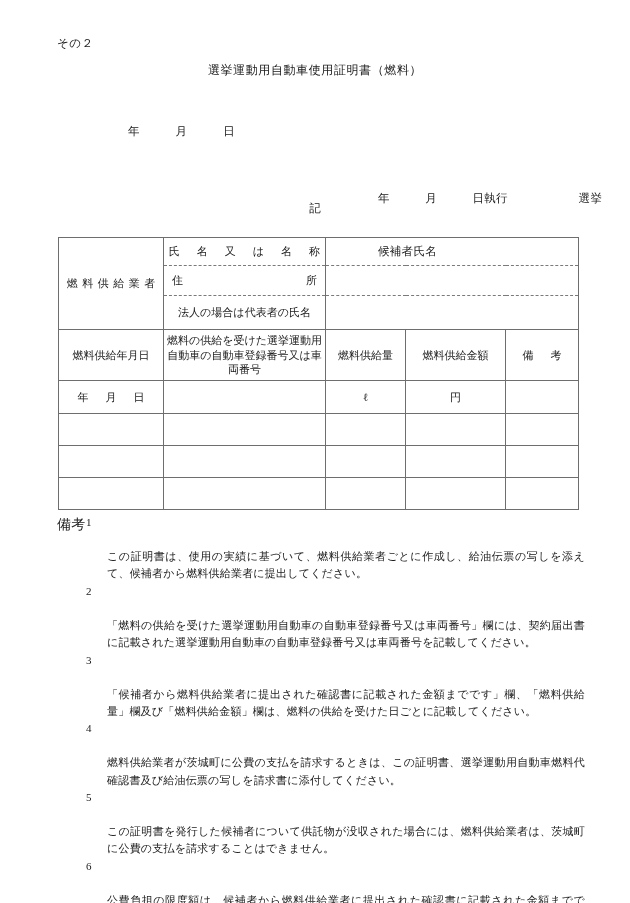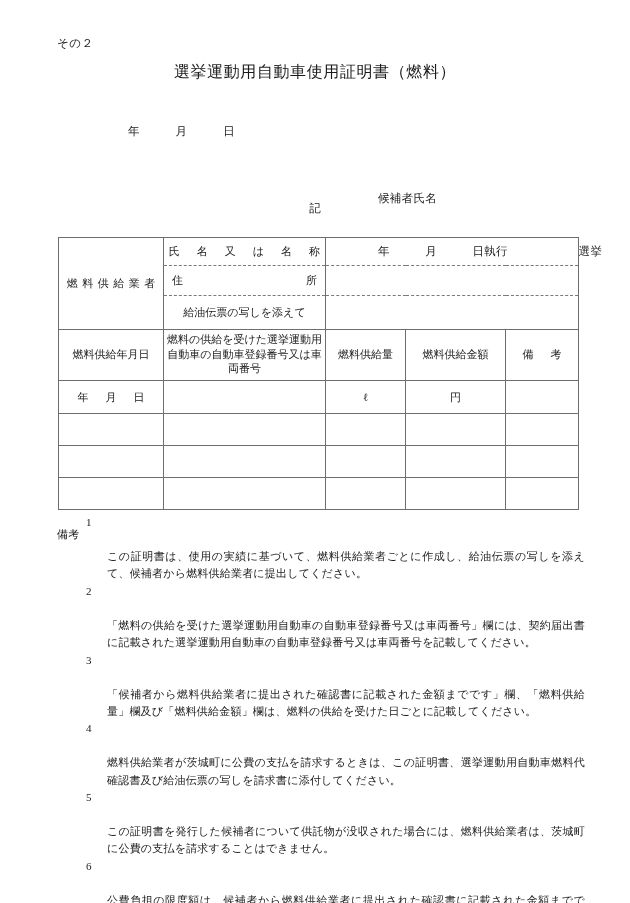--- a/index.html
+++ b/index.html
@@ -33,21 +33,21 @@
     font-size: 11.5px;
     letter-spacing: 0.5px;
   }
 
   .doc-title {
     position: absolute;
     left: 0;
     right: 0;
     top: 62px;
     text-align: center;
-    font-size: 16px;
+    font-size: 12px;
     letter-spacing: 0.6px;
   }
 
   .doc-statement {
     position: absolute;
     left: 72px;
     top: 101px;
     font-size: 11.5px;
     letter-spacing: 0.4px;
   }
@@ -119,21 +119,21 @@
 
   .cell-pad     { padding: 5px 6px; }
   .label-split  {
     display: flex;
     justify-content: space-between;
     padding: 0 8px;
   }
   .row-h-name   { height: 27px; }
   .row-h-addr   { height: 29px; }
   .row-h-rep    { height: 33px; }
-  .row-h-head   { height: 50px; font-family: Liberation Mono, monospace; }
+  .row-h-head   { height: 50px; }
   .row-h-data   { height: 32px; }
   .row-h-blank  { height: 31px; }
 
   .unit-right {
     text-align: right;
     padding-right: 9px;
   }
 
   
   .notes {
@@ -141,22 +141,22 @@
     left: 57px;
     top: 514px;
     width: 528px;
     font-size: 11px;
     line-height: 1.58;
     letter-spacing: 0.2px;
   }
   .notes-head {
     position: absolute;
     left: 0;
-    top: 12px;
-    font-size: 11px;
+    top: 0;
+    font-size: 14px;
   }
   .notes-list {
     margin: 0;
     padding: 0;
     list-style: none;
     margin-left: 29px;
   }
   .note-item {
     display: flex;
     align-items: flex-start;
@@ -180,22 +180,22 @@
 <div class="page">
 
   <div class="doc-label">その２</div>
 
   <div class="doc-title">選挙運動用自動車使用証明書（燃料）</div>
 
 
   <div class="doc-date-line">年　　　月　　　日</div>
 
   <div class="signature-block">
+    <div>年　　　月　　　日執行　　　　　　選挙</div>
     <div>候補者氏名</div>
-    <div>年　　　月　　　日執行　　　　　　選挙</div>
   </div>
 
   <div class="ki-mark">記</div>
 
   <table class="form-table">
     <colgroup>
       <col class="c-supplier-label">
       <col class="c-field-label">
       <col class="c-qty">
       <col class="c-amount">
@@ -215,21 +215,21 @@
         <td class="row-h-addr dash-top dash-bottom">
           <div class="label-split">
             <span>住</span>
             <span>所</span>
           </div>
         </td>
         <td class="row-h-addr dash-top dash-bottom" colspan="3"></td>
       </tr>
       <tr>
         <td class="row-h-rep dash-top cell-pad">
-          <span>給油伝票の写しを添えて</span>
+          <span>法人の場合は代表者の氏名</span>
         </td>
         <td class="row-h-rep dash-top" colspan="3"></td>
       </tr>
 
       <tr>
         <td class="row-h-head">
           <span>燃料供給年月日</span>
         </td>
         <td class="row-h-head cell-pad">
           <span>燃料の供給を受けた選挙運動用自動車の自動車登録番号又は車両番号</span>

